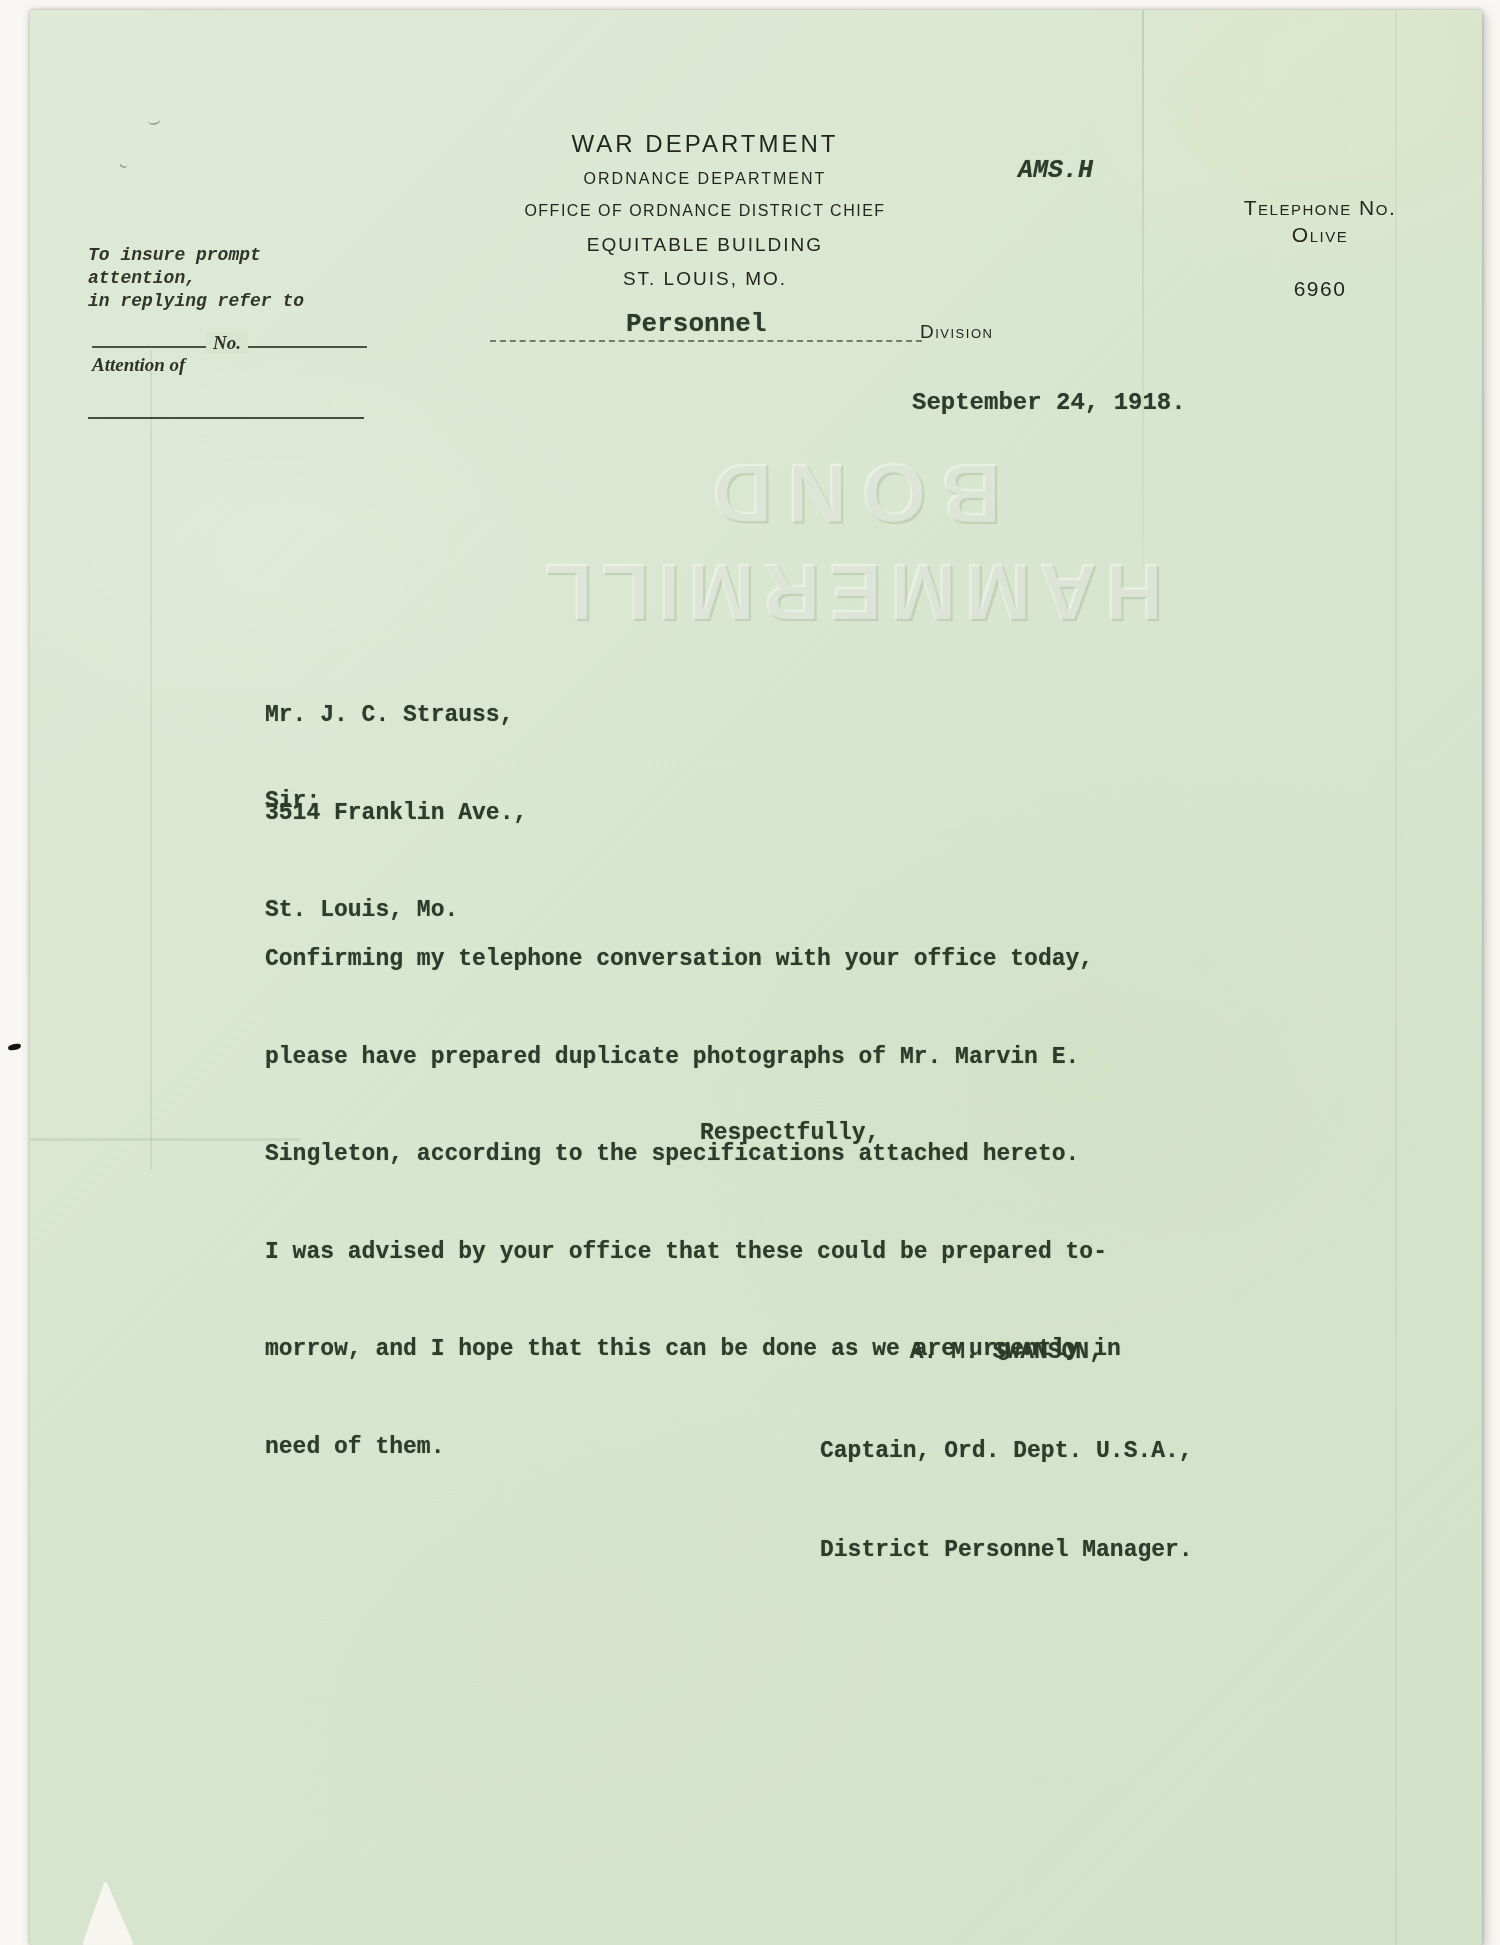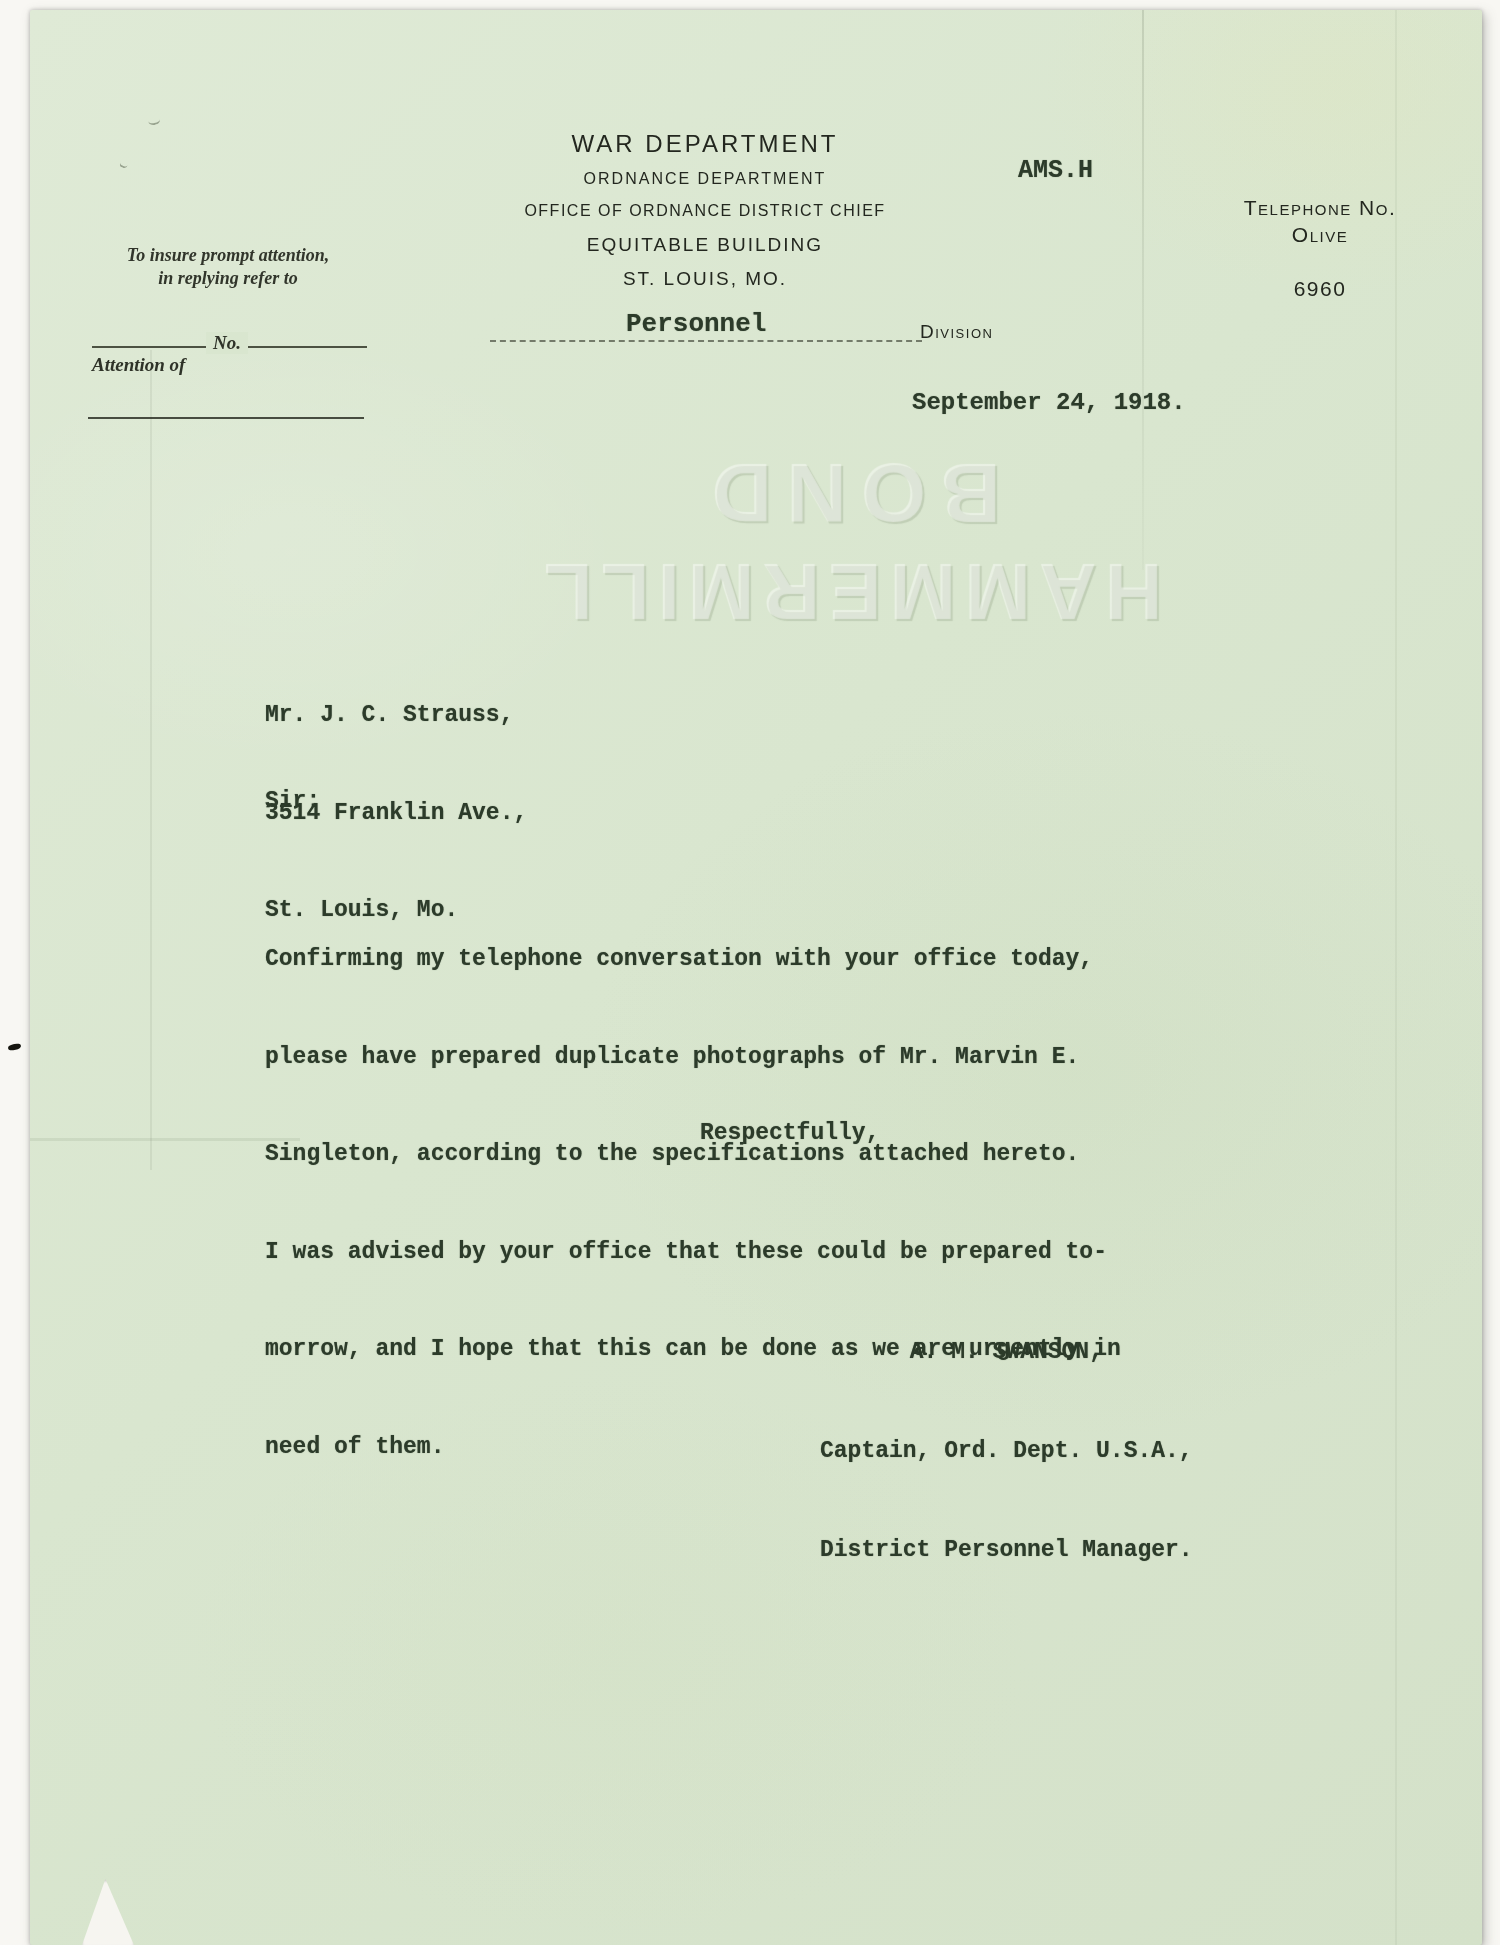--- a/index.html
+++ b/index.html
@@ -52,22 +52,22 @@
   .lh1 { top:120px; font-size:24px; letter-spacing:3px; }
   .lh2 { top:160px; font-size:16px; letter-spacing:2px; }
   .lh3 { top:192px; font-size:16px; letter-spacing:1.5px; }
   .lh4 { top:224px; font-size:19px; letter-spacing:2px; }
   .lh5 { top:258px; font-size:19px; letter-spacing:2px; }
   .tel { position:absolute; left:1170px; width:240px; text-align:center; color:#23271f; font-variant:small-caps; letter-spacing:1.5px; }
   .tel-label { top:186px; font-size:21px; }
   .tel-exchange { top:213px; font-size:21px; }
   .tel-number { top:239px; font-size:21px; font-variant:normal;margin-top:28px; }
   .refer-note {
-    position:absolute; left:58px; top:234px; width:280px; text-align:center;
-    font-family:Liberation Serif, serif; font-style:italic; font-weight:600;
+    position:absolute; left:58px; top:234px; width:280px; 
+    font-family:Liberation Mono, monospace; font-style:italic; font-weight:600;
     font-size:18px; line-height:23px; color:#31352b;
   }
   .no-rule { position:absolute; left:62px; top:336px; width:275px; border-top:2px solid rgba(50,55,40,0.85); }
   .no-label {
     position:absolute; left:176px; top:322px; padding:0 7px; background:#d9e6cf;
     font-family:"Liberation Serif", serif; font-style:italic; font-weight:600;
     font-size:19px; color:#2e3228;
   }
   .attention-label {
     position:absolute; left:62px; top:344px; width:280px; text-align:left;
@@ -77,21 +77,21 @@
   .lower-rule { position:absolute; left:58px; top:407px; width:276px; border-top:2px solid rgba(45,48,38,0.85); }
   .division-rule { position:absolute; left:460px; top:330px; width:432px; border-top:2px dashed rgba(60,65,50,0.65); }
   .division-label { position:absolute; left:890px; top:311px; font-size:19px; font-variant:small-caps; letter-spacing:1.5px; color:#23271f;text-align:center; }
   
   .typed {
     position:absolute; white-space:pre;
     font-family:"Liberation Mono", "DejaVu Sans Mono", monospace;
     font-weight:bold; color:#2c3b2a;
     text-shadow:0 0 1px rgba(44,59,42,0.55);
   }
-  .t-initials { left:988px; top:146px; font-size:25px; }
+  .t-initials { left:988px; top:146px; font-size:25px;font-style:italic; }
   .t-division { left:596px; top:299px; font-size:26px; }
   .t-date { left:882px; top:379px; font-size:24px; }
   .t-block { line-height:32.5px; font-size:23px; }
   .t-recipient { left:235px; top:624px; }
   .t-salutation { left:235px; top:778px; font-size:23px; }
   .t-body { left:235px; top:868px; }
   .t-closing { left:670px; top:1110px; font-size:23px;text-align:center; }
   .t-signature { left:790px; top:1260px; line-height:33px;text-align:center; }
 </style>
 </head>

